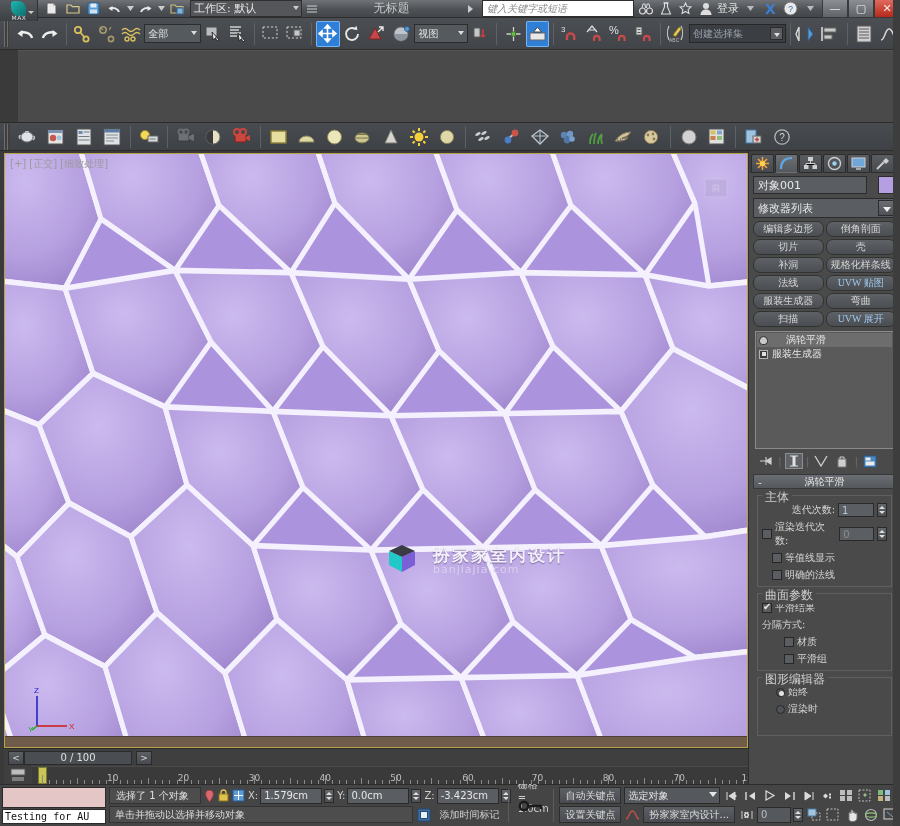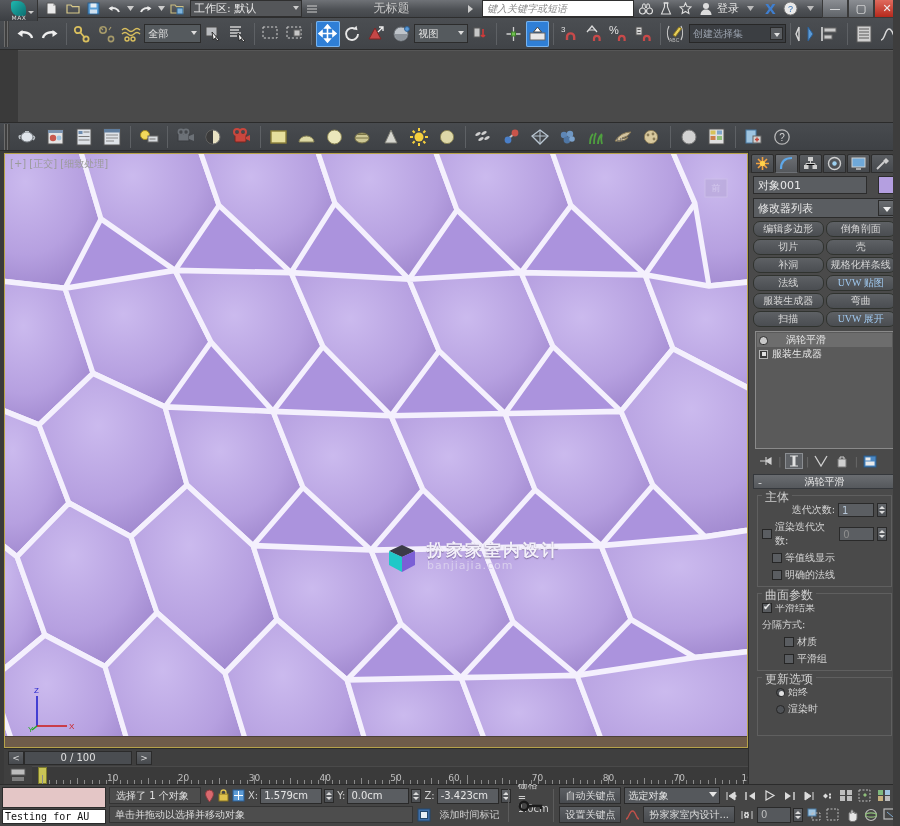--- a/index.html
+++ b/index.html
@@ -88,22 +88,22 @@
     background:linear-gradient(#484b4f,#3e4145); border-bottom:1px solid #2b2b2b; }
 
   
   .bodyrow { flex:1; display:flex; min-height:0; }
   .viewwrap { flex:1; display:flex; flex-direction:column; min-width:0;
     background:#3a3a3a; padding:2px 0 0 4px; }
   .viewport { flex:1; position:relative; overflow:hidden;
     border:1px solid #b6a24a; }
   .vplabel { position:absolute; left:5px; top:3px; font-size:10px; color:#9b9b9b; z-index:5; }
   .vpcube { position:absolute; right:12px; top:20px; width:36px;height:30px; z-index:5; opacity:.55;}
-  .watermark { position:absolute; left:380px; top:388px; display:flex; align-items:flex-start;
-    gap:8px; z-index:6; }
+  .watermark { position:absolute; left:380px; top:388px; display:flex; align-items:flex-end;
+    gap:14px; z-index:6; }
   .wmcube { width:34px;height:34px; position:relative; }
   .wmtext { display:flex;flex-direction:column; line-height:1.05; }
   .wmtext .t1 { font-size:17px; color:#f3f0fa; letter-spacing:2px; font-weight:bold;
     text-shadow:0 1px 1px rgba(60,40,90,.5); }
   .wmtext .t2 { font-size:11px; color:#d9cfee; letter-spacing:1px; }
   .tripod { position:absolute; left:20px; bottom:12px; z-index:4; }
 
   
   .cmdpanel { width:152px; background:#4a4a4a; border-left:1px solid #2e2e2e;
     display:flex; flex-direction:column; }
@@ -934,21 +934,21 @@
             <div class="tk" style="left: 682.6px; height: 6px;"></div>
             <div class="tk" style="left: 689.68px; height: 4px;"></div>
             <div class="tk" style="left: 696.76px; height: 4px;"></div>
             <div class="tk" style="left: 703.84px; height: 4px;"></div>
             <div class="tk" style="left: 710.92px; height: 4px;"></div>
             <div class="lab" style="left: 80.8px;">10</div>
             <div class="lab" style="left: 151.6px;">20</div>
             <div class="lab" style="left: 222.4px;">30</div>
             <div class="lab" style="left: 293.2px;">40</div>
             <div class="lab" style="left: 364px;">50</div>
-            <div class="lab" style="left: 422px;">60</div>
+            <div class="lab" style="left: 436px;">60</div>
             <div class="lab" style="left: 505.6px;">70</div>
             <div class="lab" style="left: 576.4px;">80</div>
             <div class="lab" style="left: 647.2px;">70</div>
             <div class="lab" style="left: 718px;">100</div>
           </div>
       </div>
     </div>
 
     <div class="cmdpanel">
       <div class="cptabs">
@@ -1112,21 +1112,21 @@
             <span class="cb"></span>
             <span>材质</span>
           </div>
           <div class="prow" style="padding-left:22px;margin-bottom:0">
             <span class="cb"></span>
             <span>平滑组</span>
           </div>
         </div>
 
         <div class="group">
-          <span class="glabel">更新选项</span>
+          <span class="glabel">图形编辑器</span>
           <div class="prow" style="padding-left:14px">
             <span class="rb on"></span>
             <span>始终</span>
           </div>
           <div class="prow" style="padding-left:14px;margin-bottom:15px">
             <span class="rb"></span>
             <span>渲染时</span>
           </div>
         </div>
       </div>

